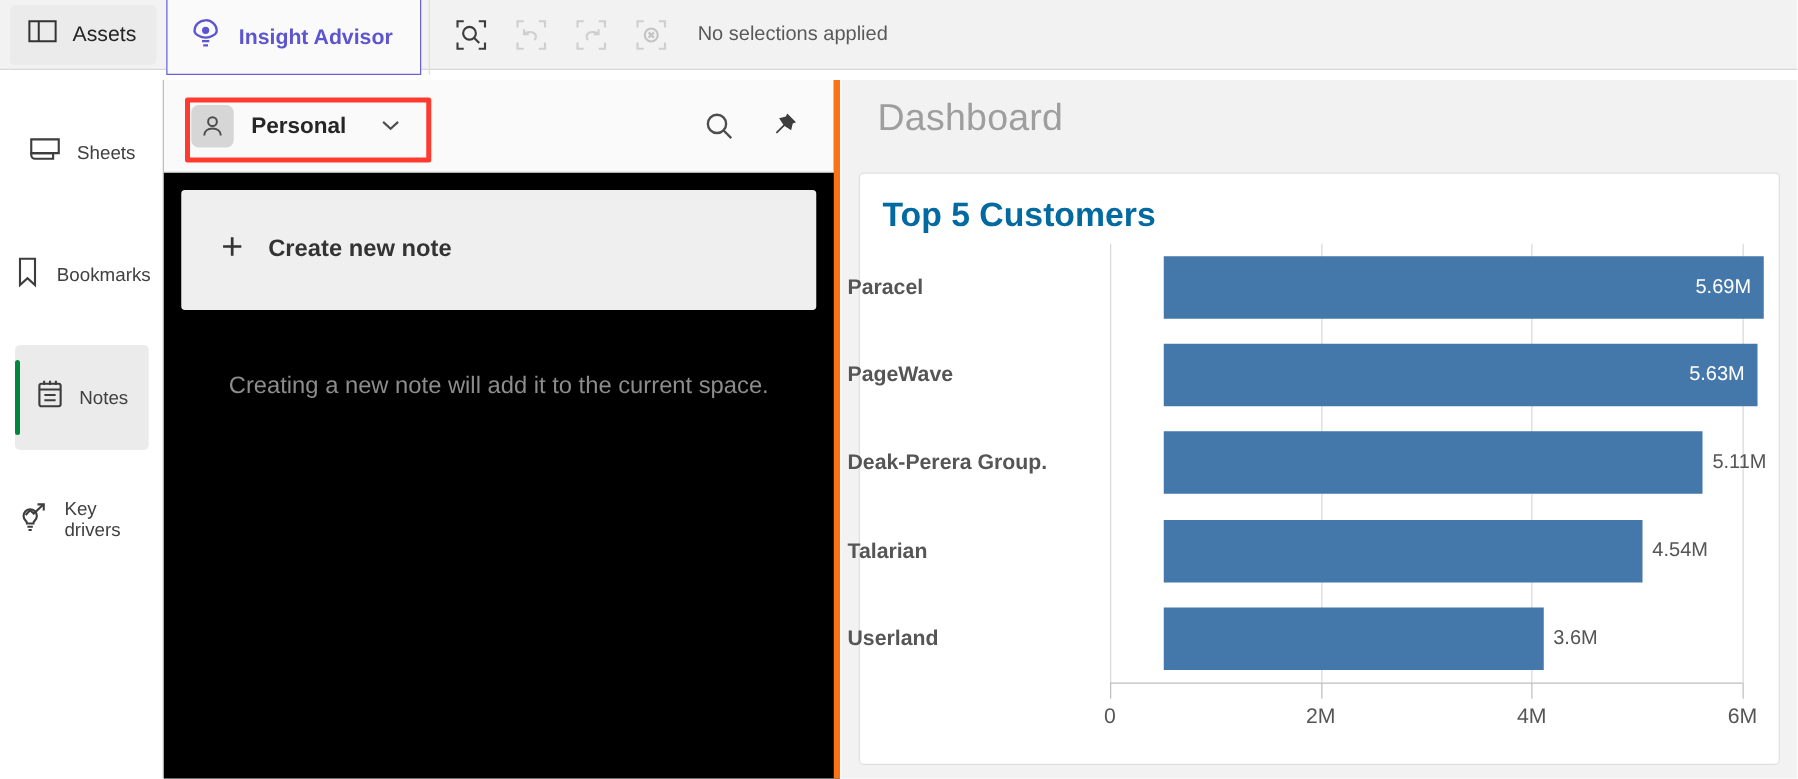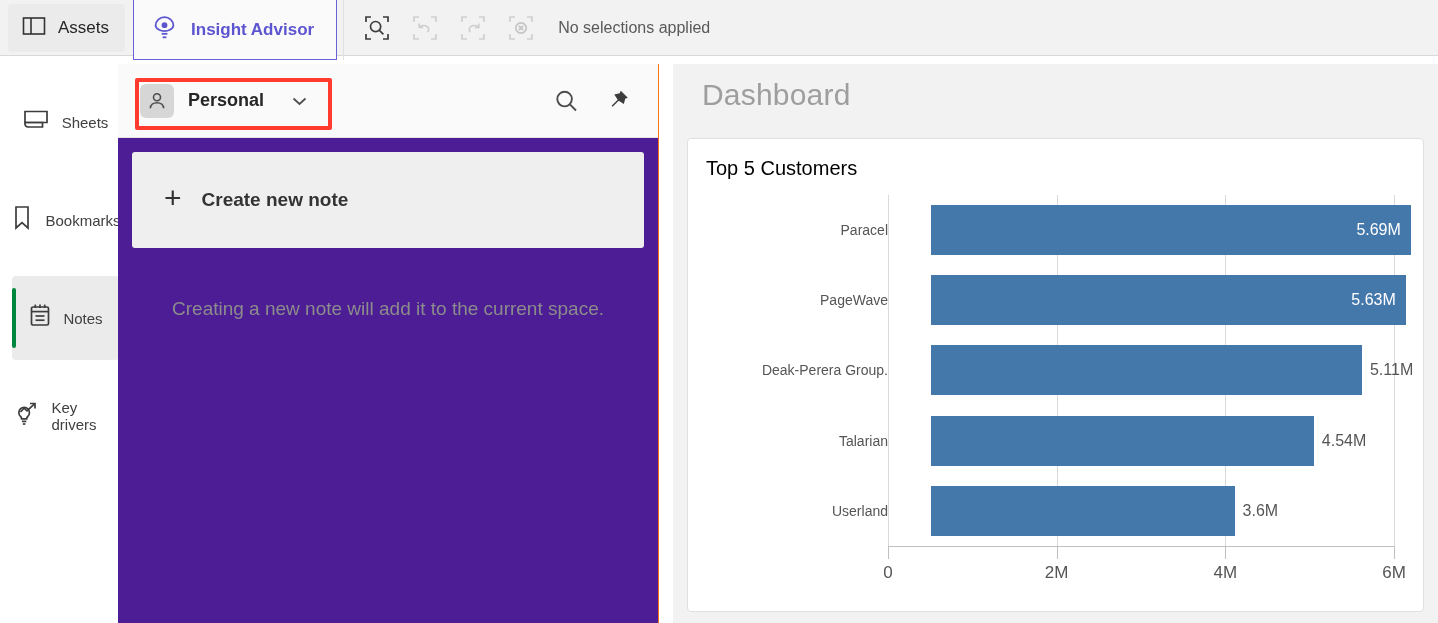--- a/index.html
+++ b/index.html
@@ -68,22 +68,22 @@
   }
   .rail-item.active { background: #ebebeb; }
   .rail-item.active::before {
     content: ""; position: absolute; left: 0px; top: 12px;
     width: 4px; height: 60px; background: #00873D; border-radius: 2px;
   }
   .rail-label { font-size: 15px; color: #404040; }
 
   
   .notes-panel {
-    position: absolute; left: 118px; top: 64px; width: 541px; height: 559px;
-    background: #4c1d95; border-right: 1px solid #f97316;
+    position: absolute; left: 131px; top: 64px; width: 541px; height: 559px;
+    background: #000000; border-right: 5px solid #f97316;
   }
   .notes-head {
     position: relative;
     height: 74px; background: #fafafa;
     border-bottom: 1px solid #e4e4e4;
     display: flex; align-items: center;
   }
   .space-picker {
     margin-left: 22px; height: 46px;
     display: flex; align-items: center; gap: 14px; cursor: pointer;
@@ -131,33 +131,33 @@
   }
   .dash-title {
     font-size: 30px; color: #9e9e9e; font-weight: 400;
     padding: 14px 0 0 29px; letter-spacing: .2px;
   }
   .chart-card {
     position: absolute; left: 14px; top: 74px; width: 737px; height: 474px;
     background: #ffffff; border: 1px solid #e0e0e0; border-radius: 4px;
   }
   .chart-title {
-    font-size: 20px; font-weight: 400; color: #000000;
+    font-size: 27px; font-weight: 700; color: #0369a1;
     padding: 18px 0 0 18px;
   }
 
   
   .plot { position: absolute; left: 0; top: 56px; width: 737px; height: 418px; }
   .rows { position: absolute; left: 0; top: 0; width: 737px; height: 351px; }
   .row {
     position: relative; height: 70.2px; display: flex; align-items: center;
   }
   .cat-label {
-    position: absolute; right: 537px; width: 210px; text-align: right;
-    font-size: 14px; color: #555555; white-space: nowrap;
+    position: absolute; right: 537px; width: 210px; text-align: left;
+    font-size: 17px; color: #555555; white-space: nowrap; font-weight: bold;
   }
   .bar-wrap { position: absolute; left: 200px; width: 506px; height: 100%; display: flex; align-items: center; margin-left: 43px; }
   .bar { height: 50px; background: #4477AA; position: relative; }
   .bar-val-in {
     position: absolute; right: 10px; top: 50%; transform: translateY(-50%);
     font-size: 16px; color: #ffffff;
   }
   .bar-val-out {
     position: absolute; top: 50%; transform: translateY(-50%);
     font-size: 16px; color: #555555; white-space: nowrap;

